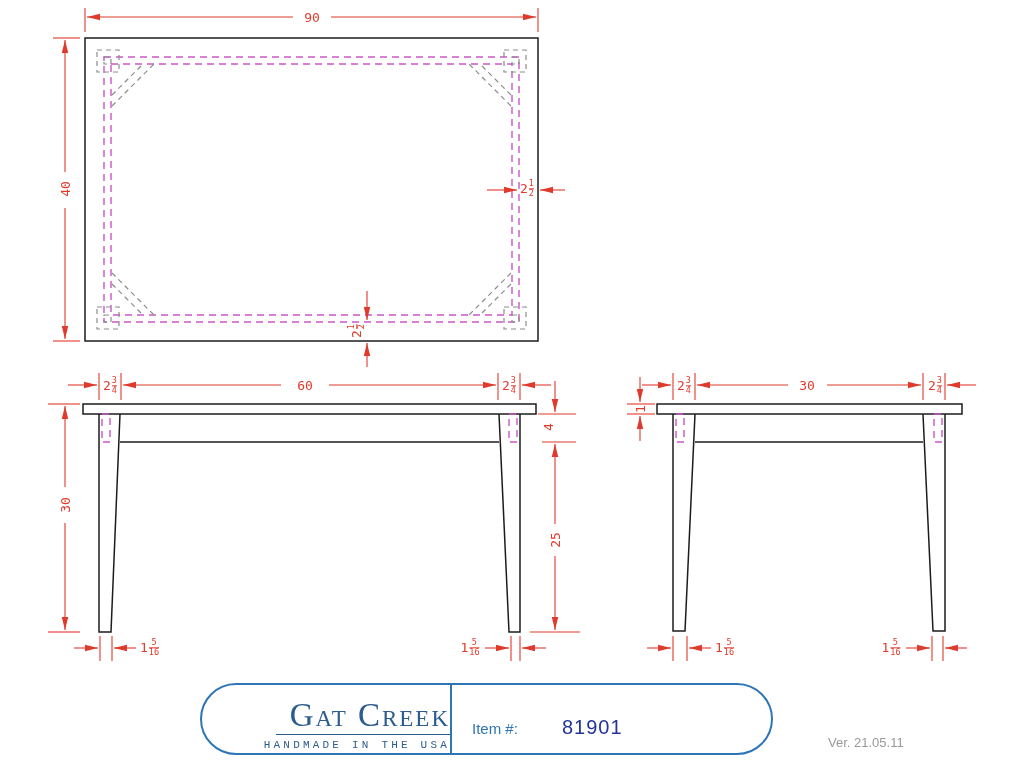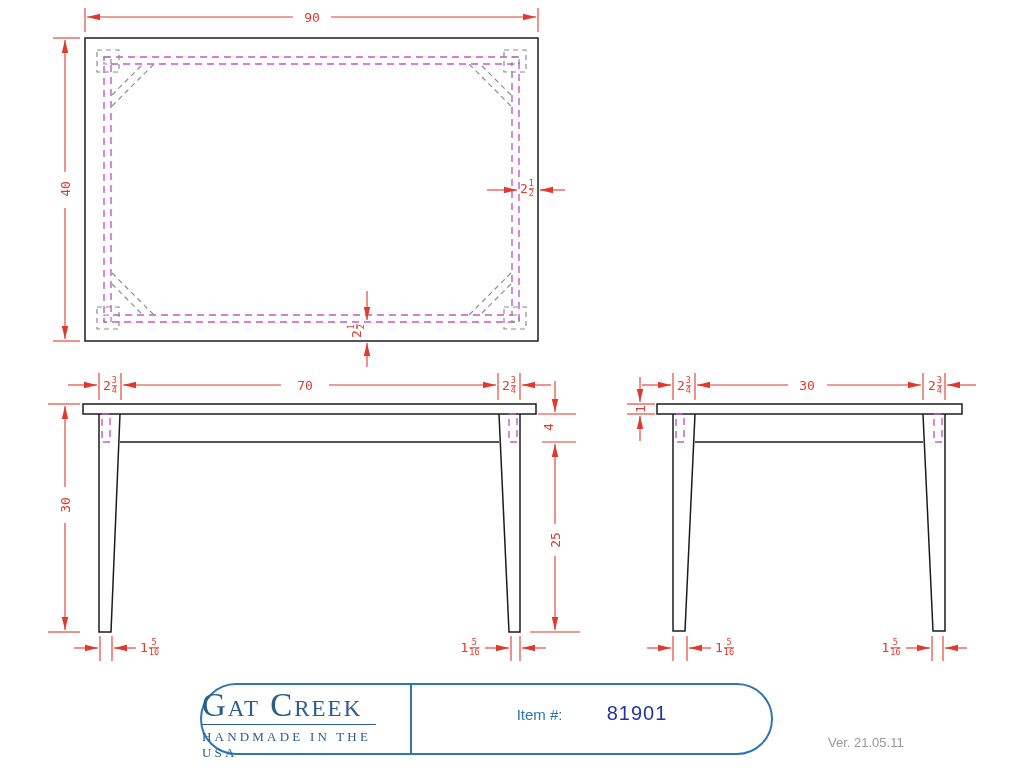--- a/index.html
+++ b/index.html
@@ -24,32 +24,32 @@
   .dim.rot{transform:translate(-50%,-50%) rotate(-90deg);}
   .dim.anchor-left{transform:translate(0,-50%);}
   .frac{display:inline-flex;flex-direction:column;align-items:center;font-size:8.5px;line-height:1.05;margin-left:1px;}
   .frac .den{border-top:1px solid var(--dimension);padding-top:0.5px;}
   
   .title-block{
     position:absolute;left:200px;top:683px;width:573px;height:72px;
     border:2.5px solid var(--title_border);border-radius:38px;
     display:flex;align-items:stretch;background:#fff;box-sizing:border-box;
   }
-  .tb-left{width:208px;display:flex;flex-direction:column;align-items:flex-start;justify-content:center;padding-top:11px;}
+  .tb-left{width:248px;display:flex;flex-direction:column;align-items:flex-end;justify-content:center;padding-top:11px;}
   .logo-name{
     font-family:"Liberation Serif", serif;font-variant:small-caps;
     font-size:33px;letter-spacing:2px;color:var(--logo);line-height:1;
   }
   .logo-rule{width:174px;border-bottom:1.6px solid var(--logo);margin-top:2px;}
   .logo-tagline{
-    font-size:13px;letter-spacing:3.2px;color:var(--logo);margin-top:4px;
-    font-family:Liberation Serif, serif;
+    font-size:11px;letter-spacing:3.2px;color:var(--logo);margin-top:4px;
+    font-family:Liberation Mono, monospace;
   }
   .tb-divider{width:2px;background:var(--title_border);}
-  .tb-right{flex:1;display:flex;flex-direction:row;justify-content:center;padding-left:1px;gap:1px;}
+  .tb-right{flex:1;display:flex;flex-direction:column;justify-content:center;padding-left:20px;gap:1px;}
   .tb-row{display:flex;align-items:baseline;}
   .tb-label{font-size:15px;color:var(--item_label);width:62px;}
   .tb-value{font-size:20px;}
   .tb-value.num{color:var(--item_number);margin-left:28px;letter-spacing:1px;margin-top:17px;}
   .tb-value.name{color:var(--item_name);margin-left:2px;}
   .version{position:absolute;left:828px;top:735px;font-size:13px;color:var(--version);}
 </style>
 </head>
 <body>
 
@@ -208,21 +208,21 @@
   </span>
 
 <span class="dim" style="left:110px;top:386px">
     <span>2</span>
     <span class="frac">
       <span class="num">3</span>
       <span class="den">4</span>
     </span>
   </span>
 <span class="dim" style="left:305px;top:385px">
-    <span>70</span>
+    <span>60</span>
   </span>
 <span class="dim" style="left:509px;top:386px">
     <span>2</span>
     <span class="frac">
       <span class="num">3</span>
       <span class="den">4</span>
     </span>
   </span>
 <span class="dim rot" style="left:65px;top:505px">
     <span>30</span>

